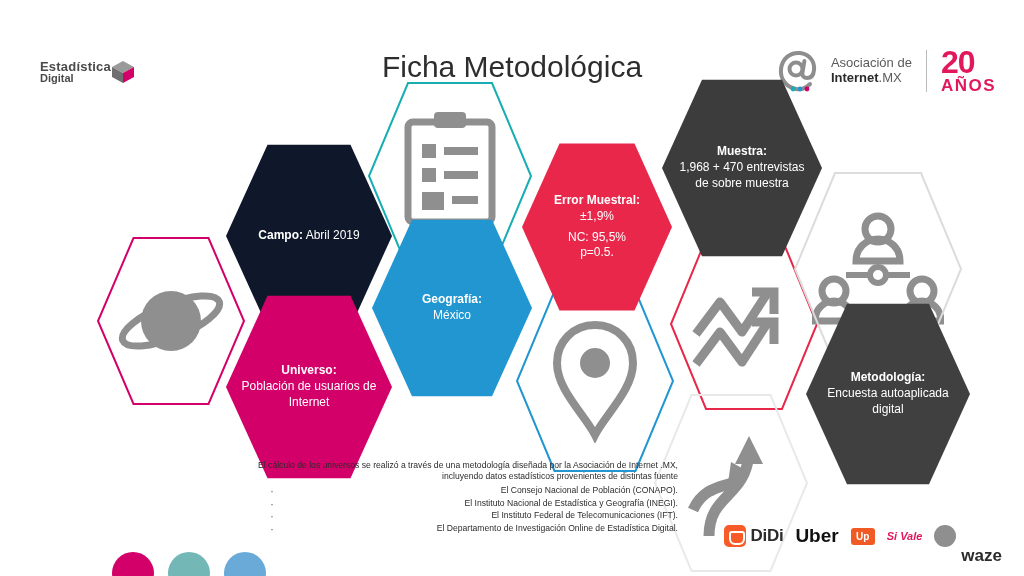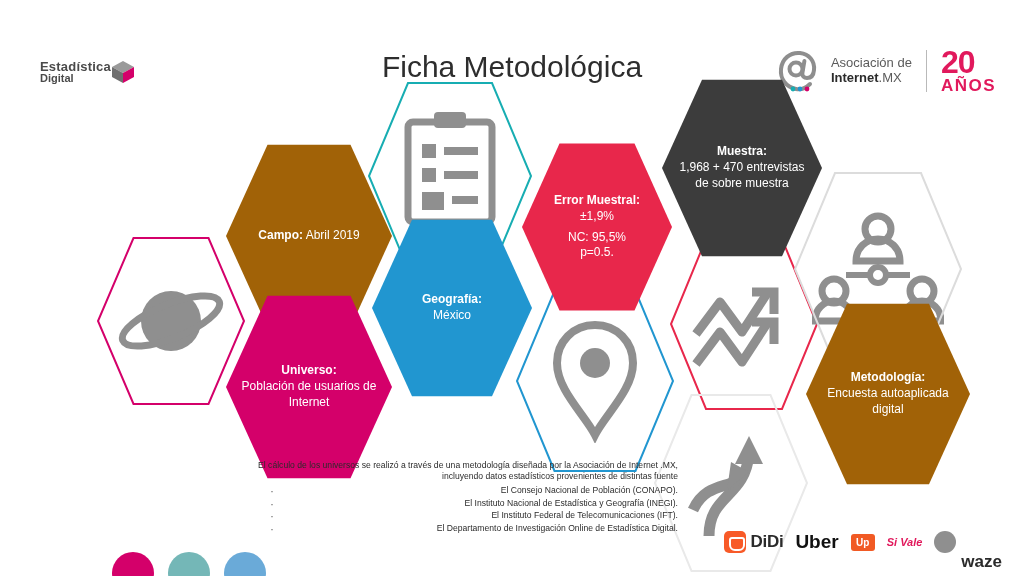--- a/index.html
+++ b/index.html
@@ -55,21 +55,21 @@
   .foot p { margin:0 0 2px 0; font-size:8.6px; line-height:1.3; }
   .foot ul { margin:2px 0 0 0; padding:0; list-style:none; }
   .foot li { font-size:8.6px; line-height:1.45; padding-left:26px; position:relative; }
   .foot li:before { content:"·"; position:absolute; left:12px; top:-1px; font-size:12px; color:#6b6b6b; }
 
   
   .dots { position:absolute; left:112px; bottom:-18px; display:flex; gap:14px; }
   .dots span { width:42px; height:42px; border-radius:50%; display:block; }
 
   
-  .brands { position:absolute; right:22px; bottom:4px; display:flex; align-items:center; gap:12px; }
+  .brands { position:absolute; right:22px; bottom:10px; display:flex; align-items:center; gap:12px; }
   .brands .b { display:flex; align-items:center; gap:5px; }
   .didi-ic { width:22px; height:22px; border-radius:5px; background:#f85a28; position:relative; }
   .didi-ic:after{ content:""; position:absolute; left:5px; top:6px; width:12px; height:10px; border:2px solid #fff; border-radius:3px 3px 6px 6px; }
   .didi-t { font-size:17px; font-weight:bold; color:#2b2b2b; letter-spacing:-.3px; }
   .uber-t { font-size:19px; font-weight:bold; color:#111; }
   .up-ic { width:24px; height:17px; background:#f15a24; border-radius:3px; color:#fff; font-size:10px; font-weight:bold; display:flex; align-items:center; justify-content:center; }
   .sivale-t { font-size:11px; color:#e1195c; font-style:italic; font-weight:bold; }
   .waze-ic { width:22px; height:22px; border-radius:50%; background:#8f8f8f; position:relative; }
   .waze-t { font-size:17px; font-weight:bold; color:#2b2b2b;margin-top:40px; }
 </style>
@@ -186,21 +186,21 @@
       <path d="M44 52c0-13 10-22 22-22s22 9 22 22z" fill="none" stroke="#8f8f8f" stroke-width="7"></path>
       <circle cx="22" cy="82" r="12" fill="none" stroke="#8f8f8f" stroke-width="7"></circle>
       <path d="M3 112c0-12 9-20 19-20s19 8 19 20z" fill="none" stroke="#8f8f8f" stroke-width="7"></path>
       <circle cx="110" cy="82" r="12" fill="none" stroke="#8f8f8f" stroke-width="7"></circle>
       <path d="M91 112c0-12 9-20 19-20s19 8 19 20z" fill="none" stroke="#8f8f8f" stroke-width="7"></path>
       <line x1="34" y1="66" x2="98" y2="66" stroke="#8f8f8f" stroke-width="6"></line>
       <circle cx="66" cy="66" r="8" fill="#fff" stroke="#8f8f8f" stroke-width="6"></circle>
     </svg>
   </div>
 
-  <div class="hex" style="left:226px; top:141px; width:166px; height:190px; background:#a16207;">
+  <div class="hex" style="left:226px; top:141px; width:166px; height:190px; background:#0f172a;">
     <div class="inner hex-label">
       <b>Campo:</b><span> Abril 2019</span>
     </div>
   </div>
 
   <div class="hex" style="left:226px; top:292px; width:166px; height:190px; background:#d4006a;">
     <div class="inner hex-label">
       <div><b>Universo:</b></div>
       <div>Población de usuarios de Internet</div>
     </div>
@@ -223,21 +223,21 @@
     </div>
   </div>
 
   <div class="hex" style="left:662px; top:76px; width:160px; height:184px; background:#3c3c3c;">
     <div class="inner hex-label">
       <div><b>Muestra:</b></div>
       <div>1,968 + 470 entrevistas de sobre muestra</div>
     </div>
   </div>
 
-  <div class="hex" style="left:806px; top:300px; width:164px; height:188px; background:#a16207;">
+  <div class="hex" style="left:806px; top:300px; width:164px; height:188px; background:#404040;">
     <div class="inner hex-label">
       <div><b>Metodología:</b></div>
       <div>Encuesta autoaplicada digital</div>
     </div>
   </div>
 
   <div class="foot">
     <p>El cálculo de los universos se realizó a través de una metodología diseñada por la Asociación de Internet .MX, incluyendo datos estadísticos provenientes de distintas fuente</p>
     <ul>
       <li>El Consejo Nacional de Población (CONAPO).</li>

